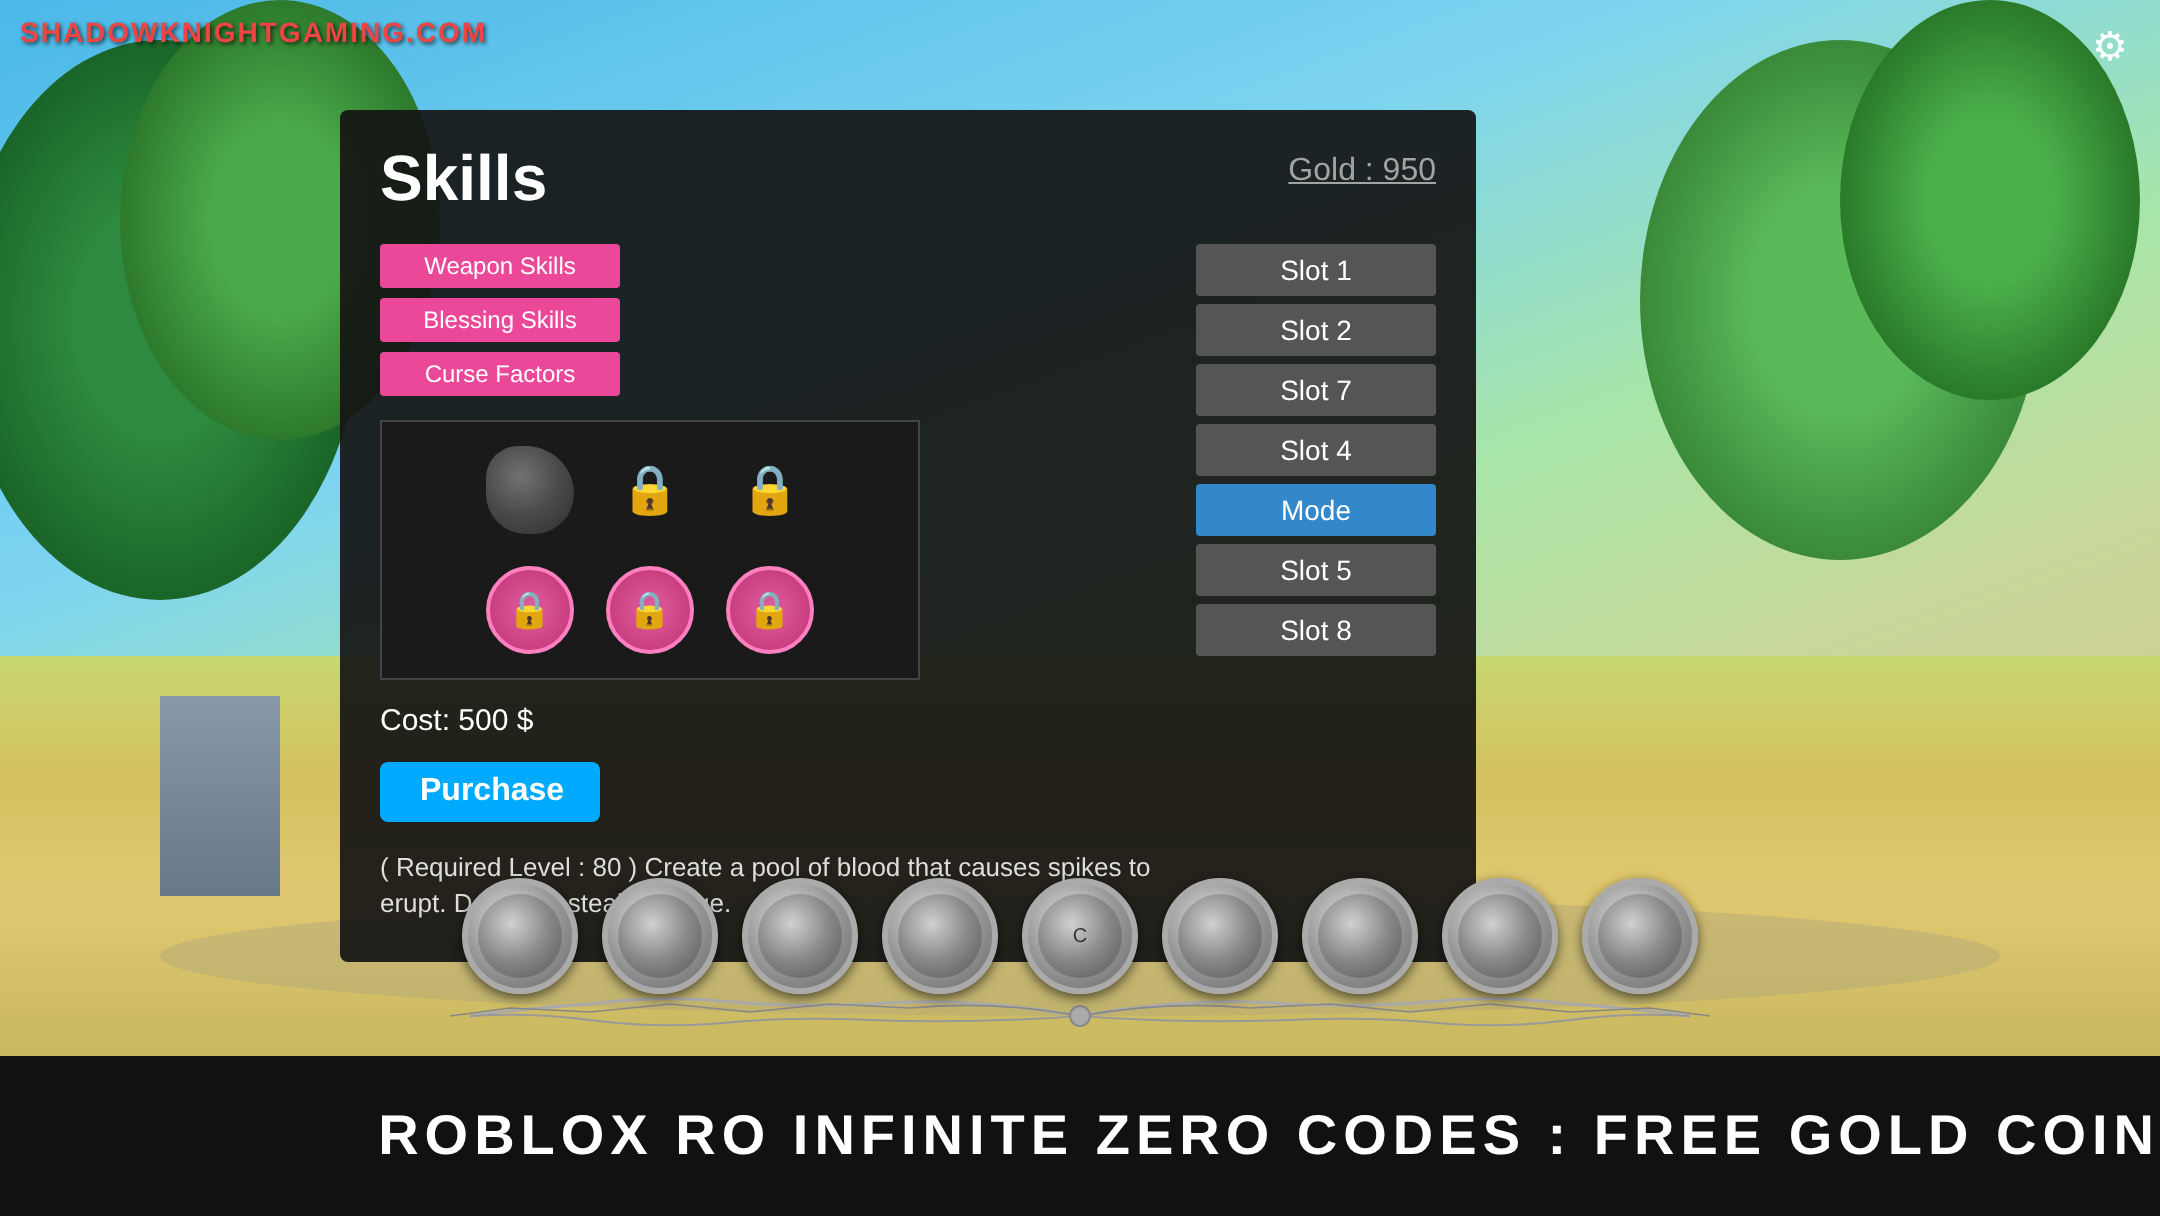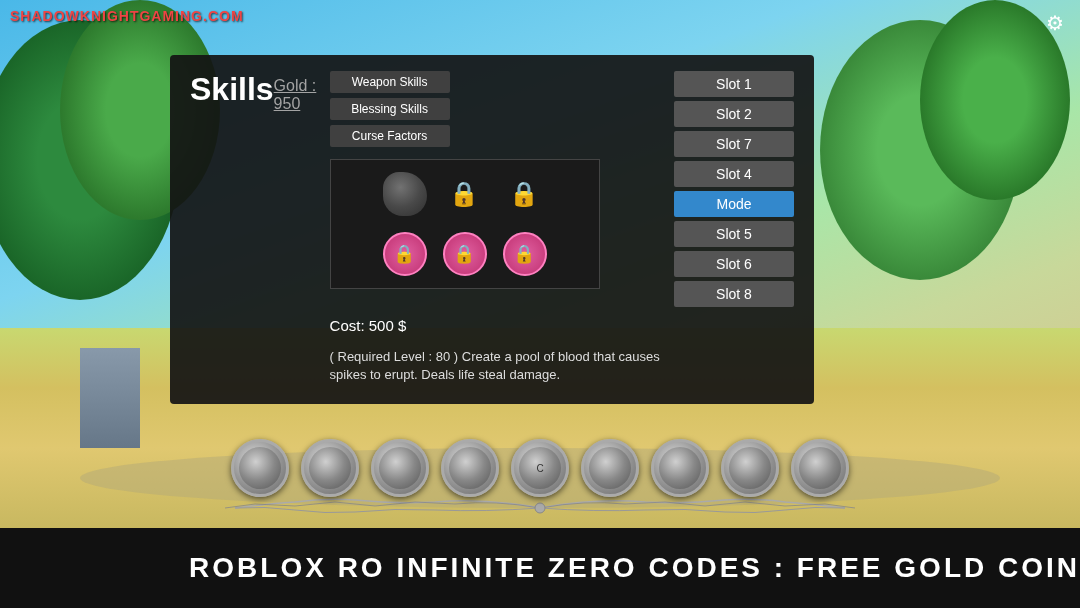--- a/index.html
+++ b/index.html
@@ -110,27 +110,27 @@
       display: flex;
       align-items: center;
       justify-content: center;
     }
 
     
     .skills-panel {
       position: absolute;
       top: 55px;
       left: 170px;
-      width: 644px;
+      width: 568px;
       background: rgba(20, 20, 20, 0.92);
       border-radius: 4px;
       z-index: 5;
       color: white;
       display: flex;
-      flex-direction: row;
+      flex-direction: column;
       padding: 16px 20px 20px 20px;
     }
 
     .panel-header {
       display: flex;
       justify-content: space-between;
       align-items: flex-start;
       margin-bottom: 14px;
     }
 
@@ -161,21 +161,21 @@
       gap: 8px;
     }
 
     .skill-buttons {
       display: flex;
       flex-direction: column;
       gap: 5px;
     }
 
     .skill-btn {
-      background: #404040;
+      background: #ec4899;
       color: white;
       border: none;
       padding: 4px 10px;
       font-size: 12px;
       border-radius: 2px;
       cursor: pointer;
       text-align: center;
       width: 120px;
     }
 
@@ -239,21 +239,21 @@
       width: 44px;
       height: 44px;
       background: radial-gradient(circle at 40% 35%, #888, #555, #333);
       border-radius: 40% 60% 50% 50%;
       opacity: 0.8;
     }
 
     .cost-text {
       font-size: 15px;
       color: white;
-      margin-top: 20px;
+      margin-top: 4px;
     }
 
     .purchase-btn {
       background: #00aaff;
       color: white;
       border: none;
       padding: 6px 20px;
       font-size: 16px;
       font-weight: bold;
       border-radius: 4px;
@@ -435,31 +435,31 @@
           <div class="skill-icon">
             <div class="lock-circle lock-pink">🔒</div>
           </div>
           <div class="skill-icon">
             <div class="lock-circle lock-pink">🔒</div>
           </div>
         </div>
       </div>
 
       <div class="cost-text">Cost: 500 $</div>
+      <button class="purchase-btn">Purchase</button>
       <div class="skill-description">( Required Level : 80 ) Create a pool of blood that causes spikes to erupt. Deals life steal damage.</div>
     </div>
 
     <div class="slots-section">
       <div class="slot-item">Slot 1</div>
       <div class="slot-item">Slot 2</div>
       <div class="slot-item">Slot 7</div>
       <div class="slot-item">Slot 4</div>
       <div class="slot-item active">Mode</div>
       <div class="slot-item">Slot 5</div>
-      <div class="slot-item">Slot 6</div>
       <div class="slot-item">Slot 8</div>
     </div>
   </div>
 </div>
 
 <div class="action-bar">
   <div class="action-buttons-row">
     <div class="action-btn">
       <div class="action-btn-inner"></div>
     </div>

